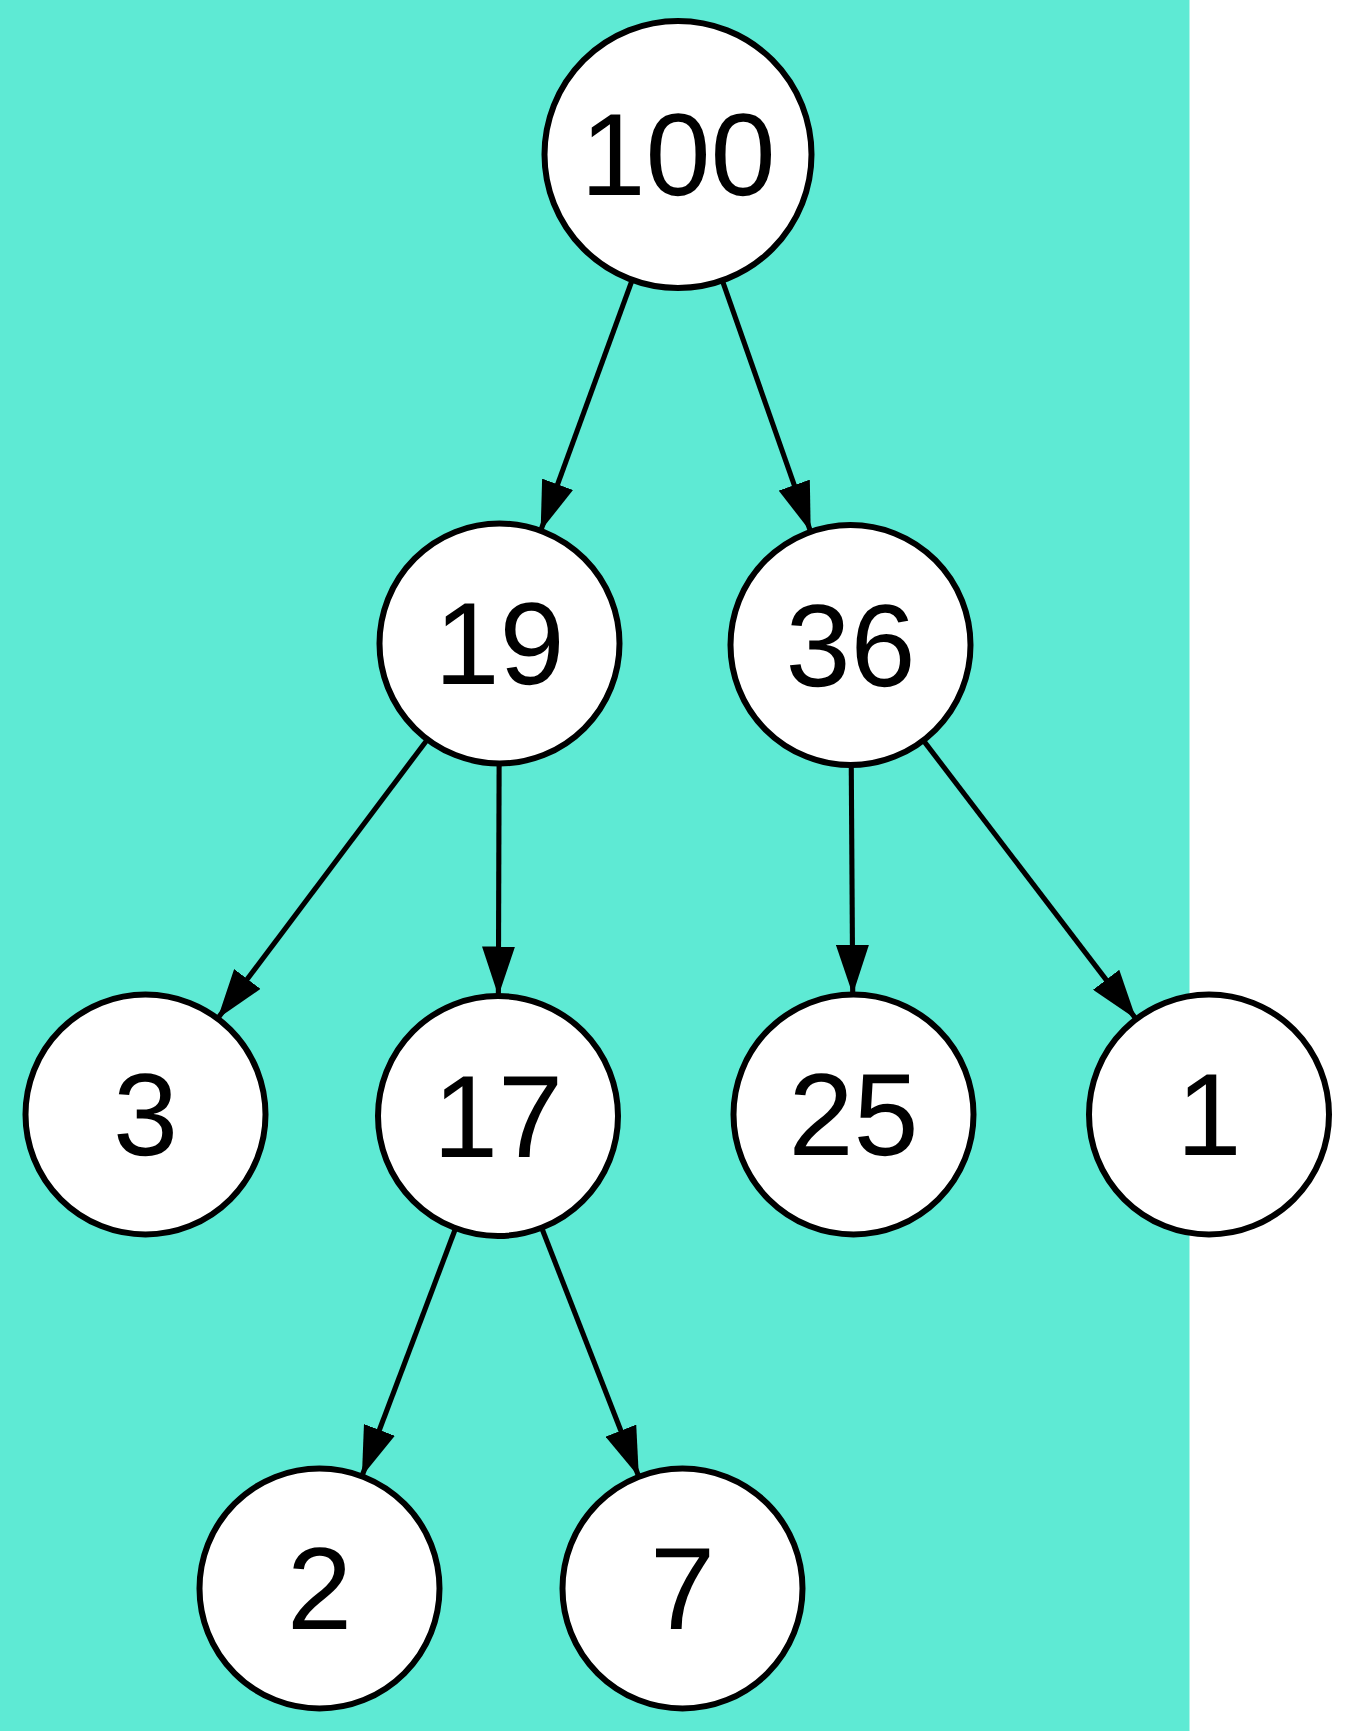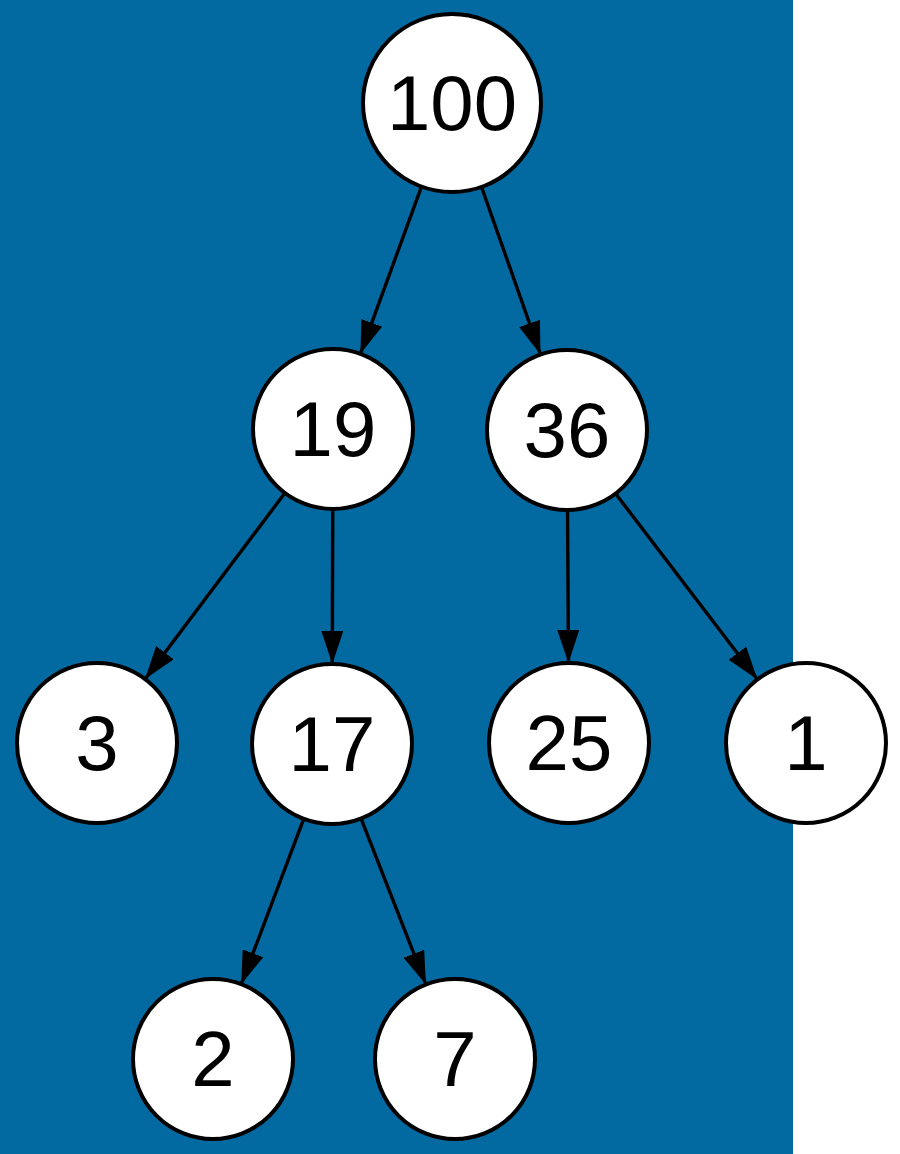--- a/index.html
+++ b/index.html
@@ -7,21 +7,21 @@
     padding: 0;
     background: #ffffff;
     width: 900px;
     height: 1154px;
     overflow: hidden;
   }
   #diagram-wrap {
     width: 793px;
     height: 1154px;
     position: relative;
-    background: #0369a1;
+    background: #5eead4;
   }
   svg {
     display: block;
   }
   .tree-node circle {
     fill: #ffffff;
   }
   .tree-node text {
     font-family: "Liberation Sans", "DejaVu Sans", sans-serif;
     font-weight: 400;

